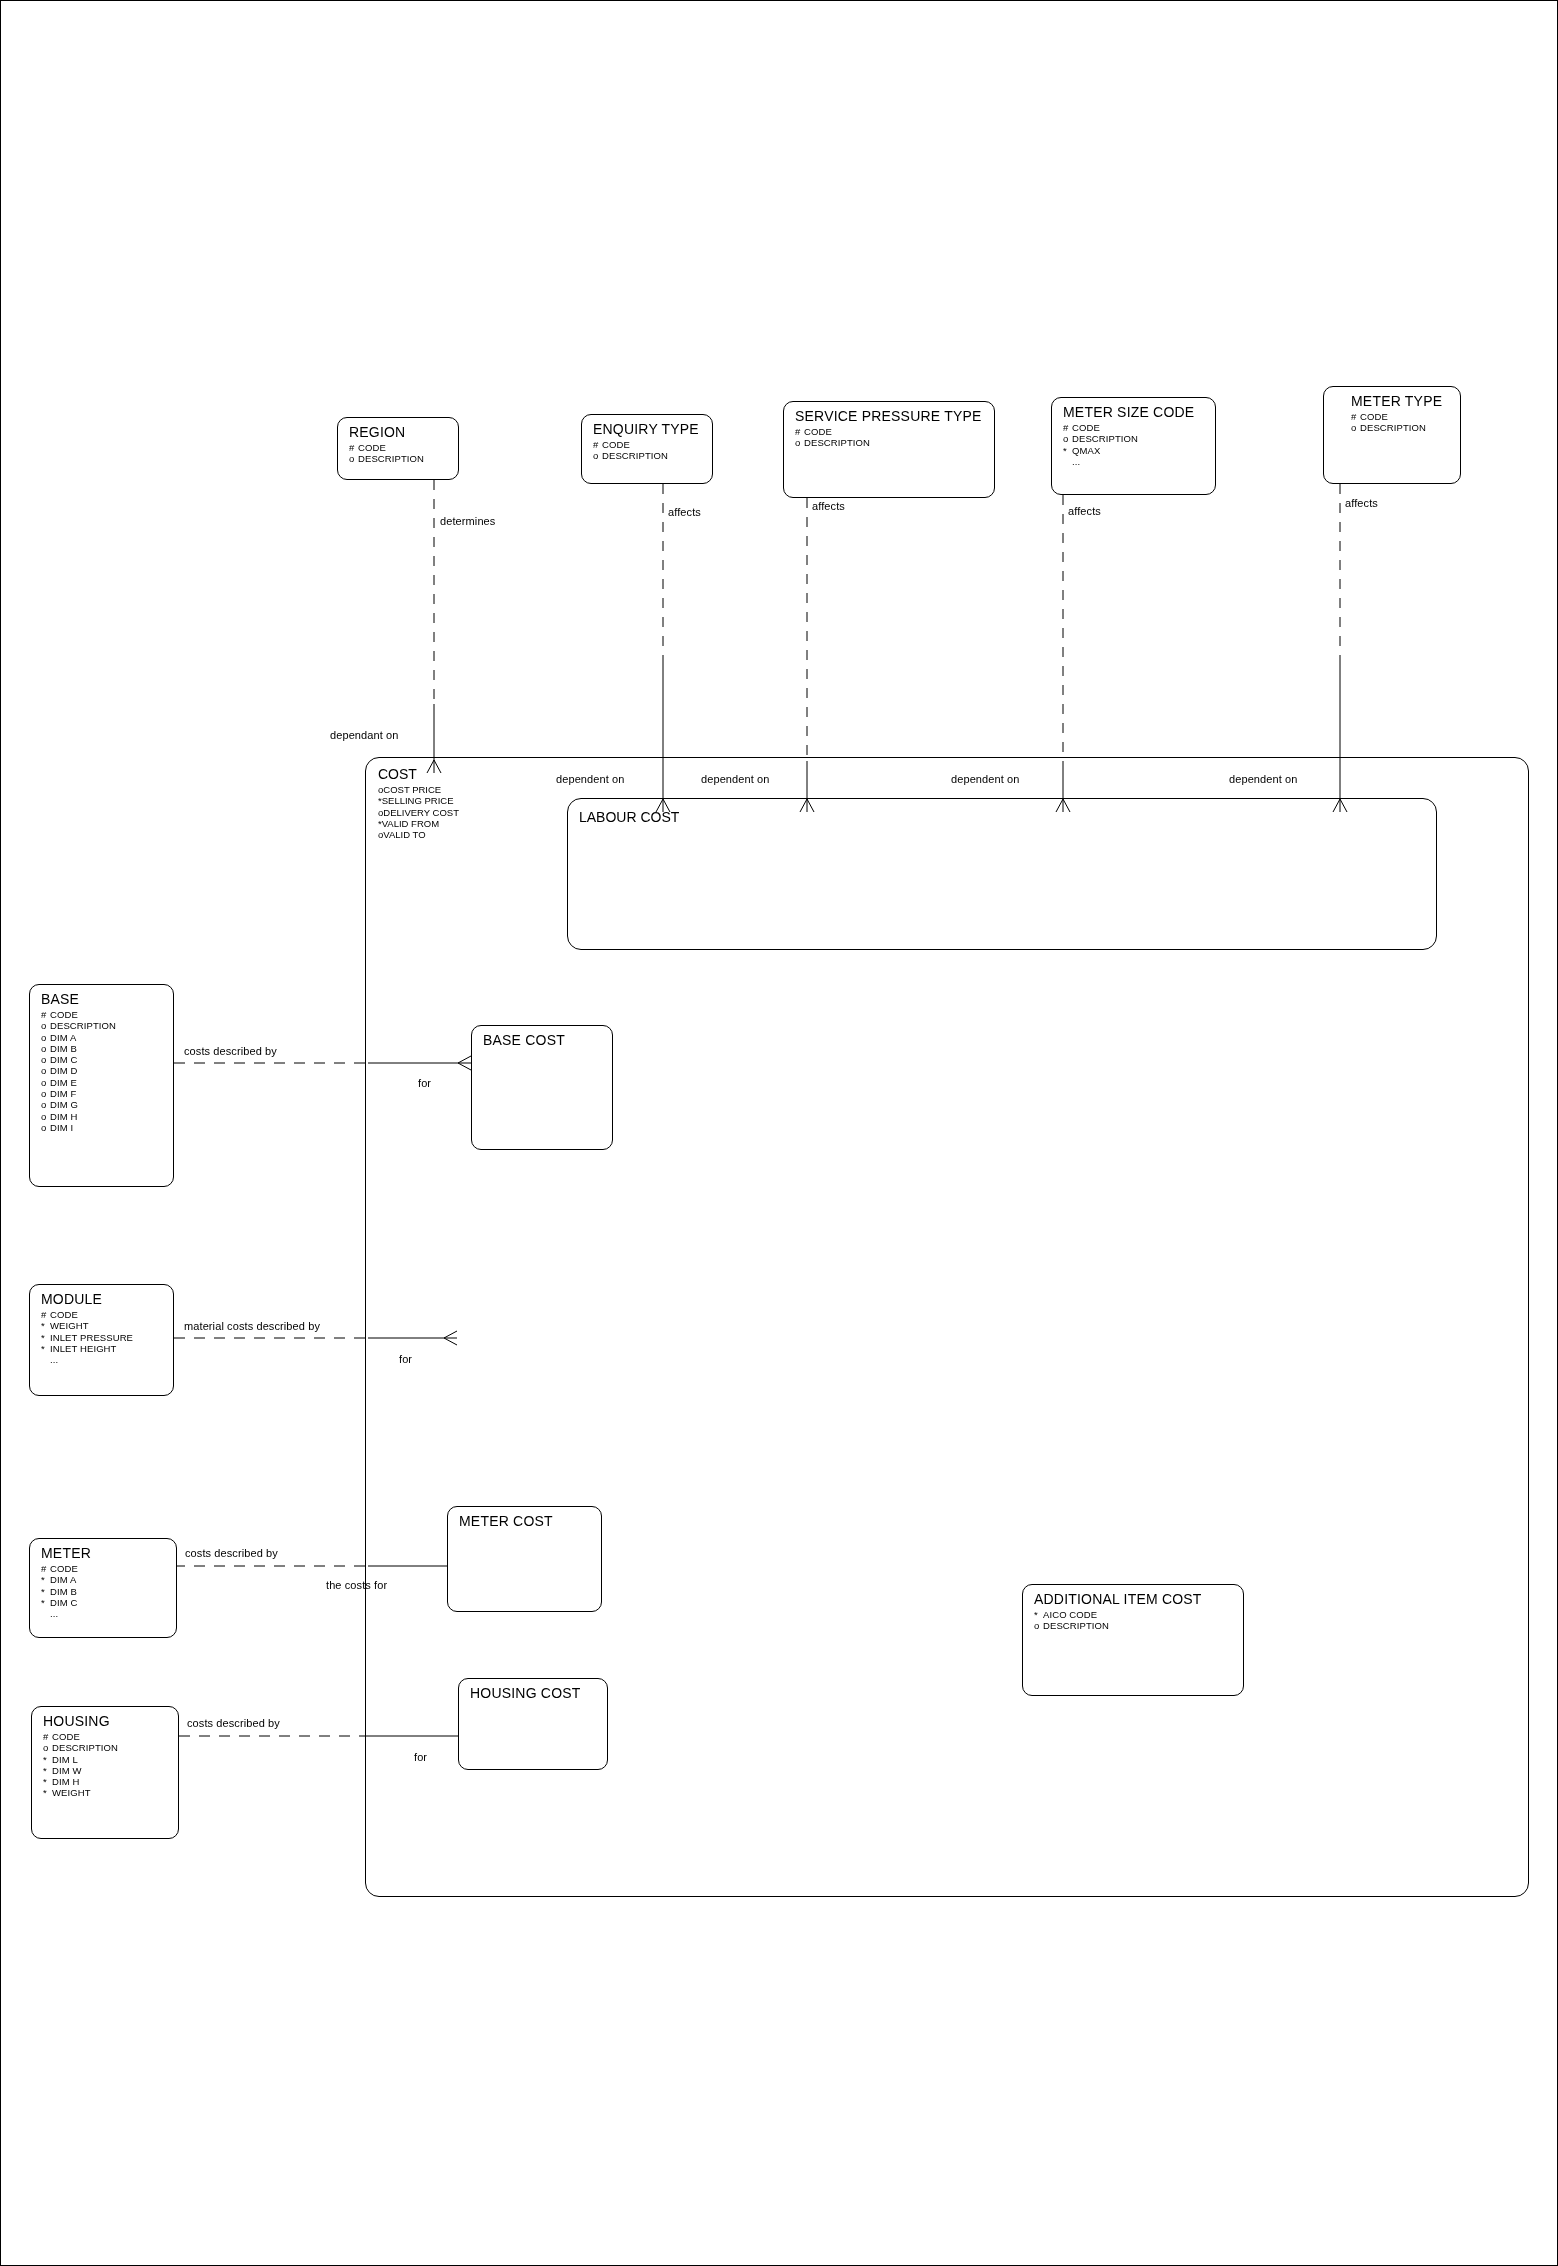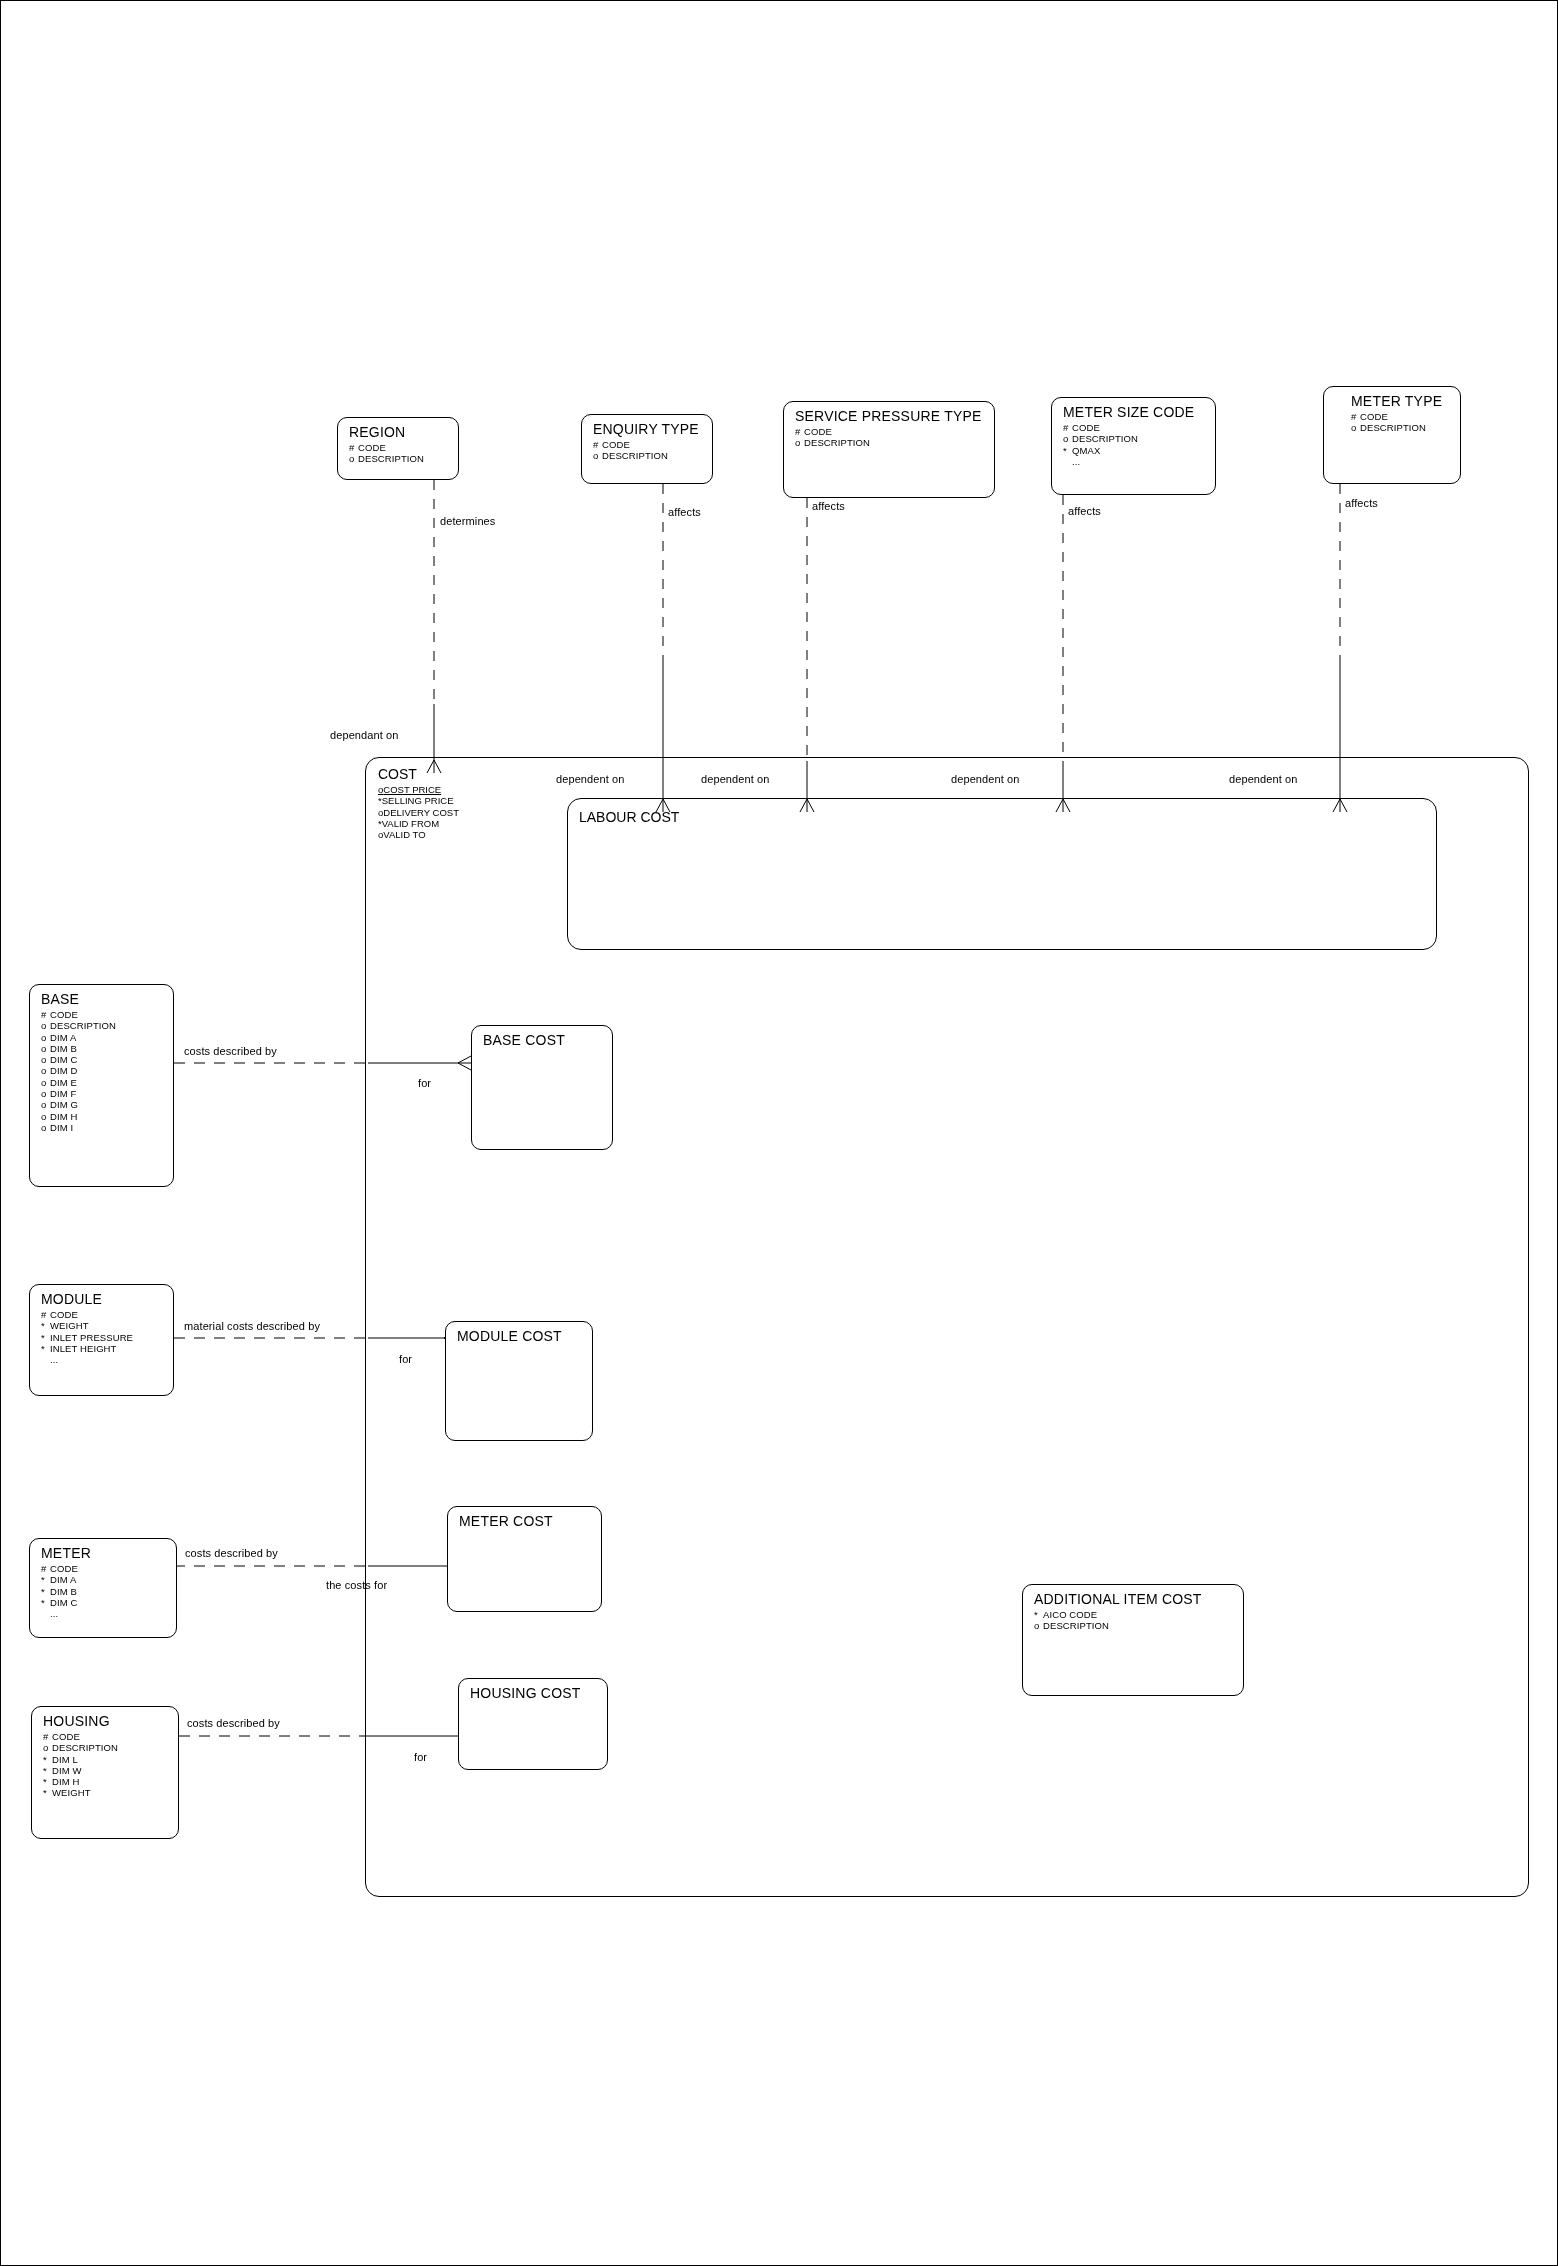--- a/index.html
+++ b/index.html
@@ -194,21 +194,21 @@
   <div class="rel-label" style="left:667px; top:505px;">affects</div>
   <div class="rel-label" style="left:811px; top:499px;">affects</div>
   <div class="rel-label" style="left:1067px; top:504px;">affects</div>
   <div class="rel-label" style="left:1344px; top:496px;">affects</div>
 
   <div class="rel-label" style="left:329px; top:728px;">dependant on</div>
 
   <div class="bigbox" style="left:364px; top:756px; width:1164px; height:1140px;"></div>
   <div style="position:absolute; left:377px; top:766px; width:200px;">
     <div class="ent-title" style="font-size:14px; line-height:15px; margin-bottom:2px;">COST</div>
-    <div class="attr" style="font-size:9.5px; line-height:11.3px;text-decoration:underline;">
+    <div class="attr" style="font-size:9.5px; line-height:11.3px;">
       <span class="mark">o</span><span>COST PRICE</span>
     </div>
     <div class="attr" style="font-size:9.5px; line-height:11.3px;">
       <span class="mark">*</span><span>SELLING PRICE</span>
     </div>
     <div class="attr" style="font-size:9.5px; line-height:11.3px;">
       <span class="mark">o</span><span>DELIVERY COST</span>
     </div>
     <div class="attr" style="font-size:9.5px; line-height:11.3px;">
       <span class="mark">*</span><span>VALID FROM</span>
@@ -250,23 +250,20 @@
 
   <div class="entity" style="left:28px; top:1283px; width:145px; height:112px;">
     <div class="ent-title">MODULE</div>
     <div class="attr"><span class="mark">#</span><span>CODE</span></div>
     <div class="attr"><span class="mark">*</span><span>WEIGHT</span></div>
     <div class="attr"><span class="mark">*</span><span>INLET PRESSURE</span></div>
     <div class="attr"><span class="mark">*</span><span>INLET HEIGHT</span></div>
     <div class="attr"><span class="mark"></span><span>...</span></div>
   </div>
 
-  <div class="entity" style="left:444px; top:1320px; width:148px; height:120px;">
-    <div class="ent-title">MODULE COST</div>
-  </div>
 
   <div class="rel-label" style="left:183px; top:1319px;">material costs described by</div>
   <div class="rel-label" style="left:398px; top:1352px;">for</div>
 
   <div class="entity" style="left:28px; top:1537px; width:148px; height:100px;">
     <div class="ent-title">METER</div>
     <div class="attr"><span class="mark">#</span><span>CODE</span></div>
     <div class="attr"><span class="mark">*</span><span>DIM A</span></div>
     <div class="attr"><span class="mark">*</span><span>DIM B</span></div>
     <div class="attr"><span class="mark">*</span><span>DIM C</span></div>

